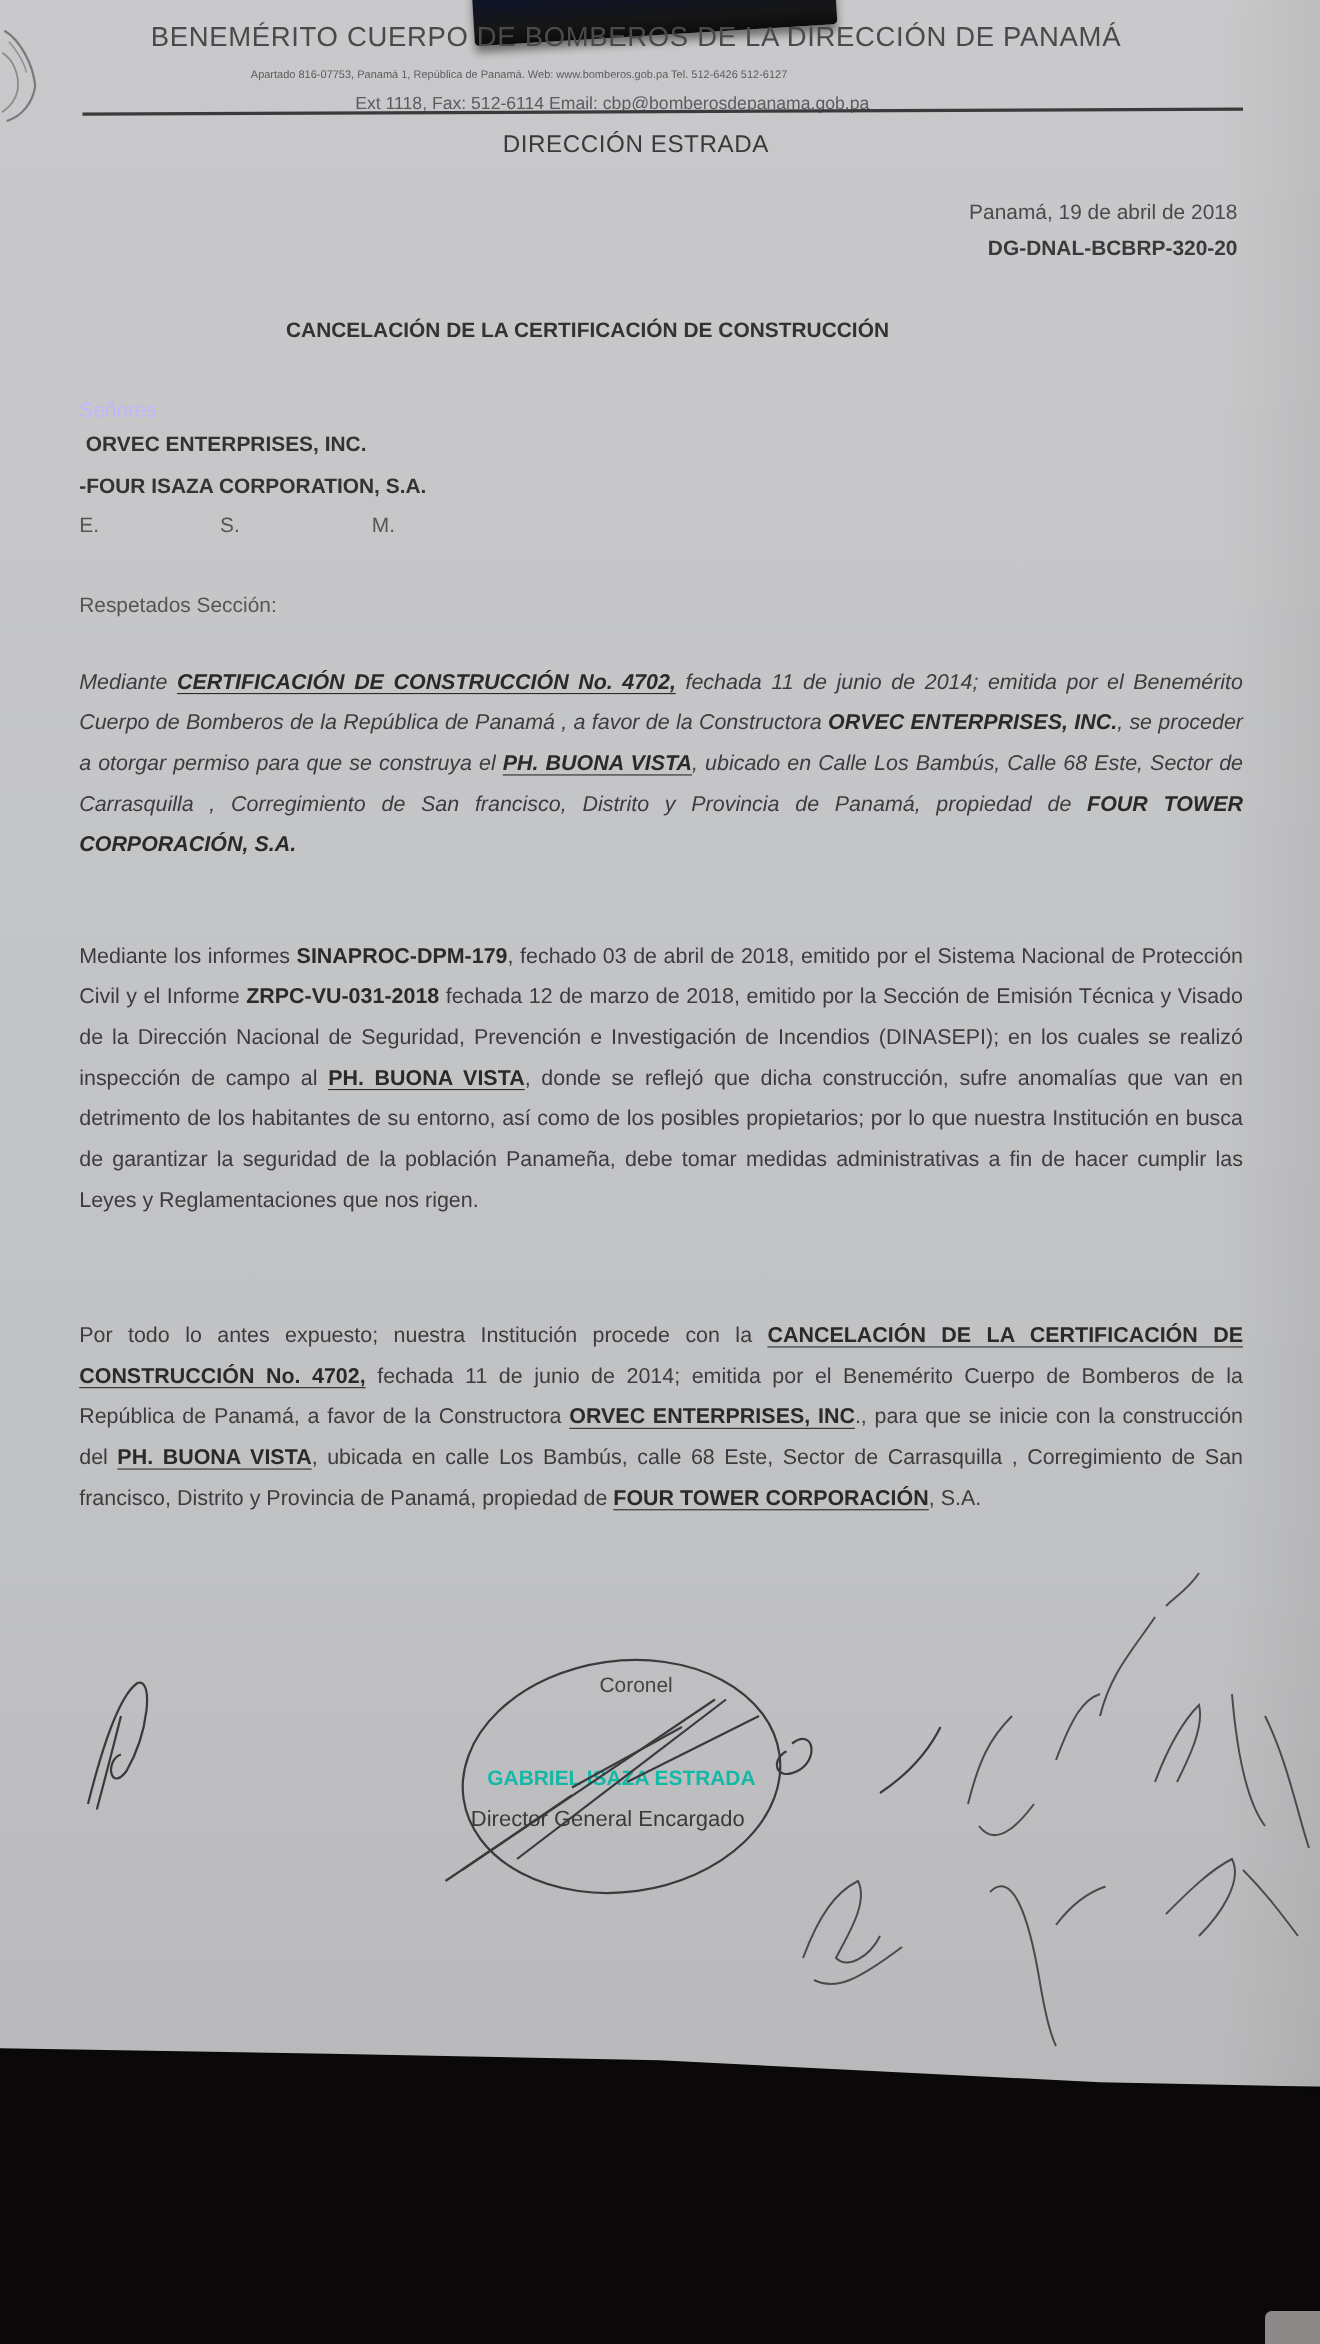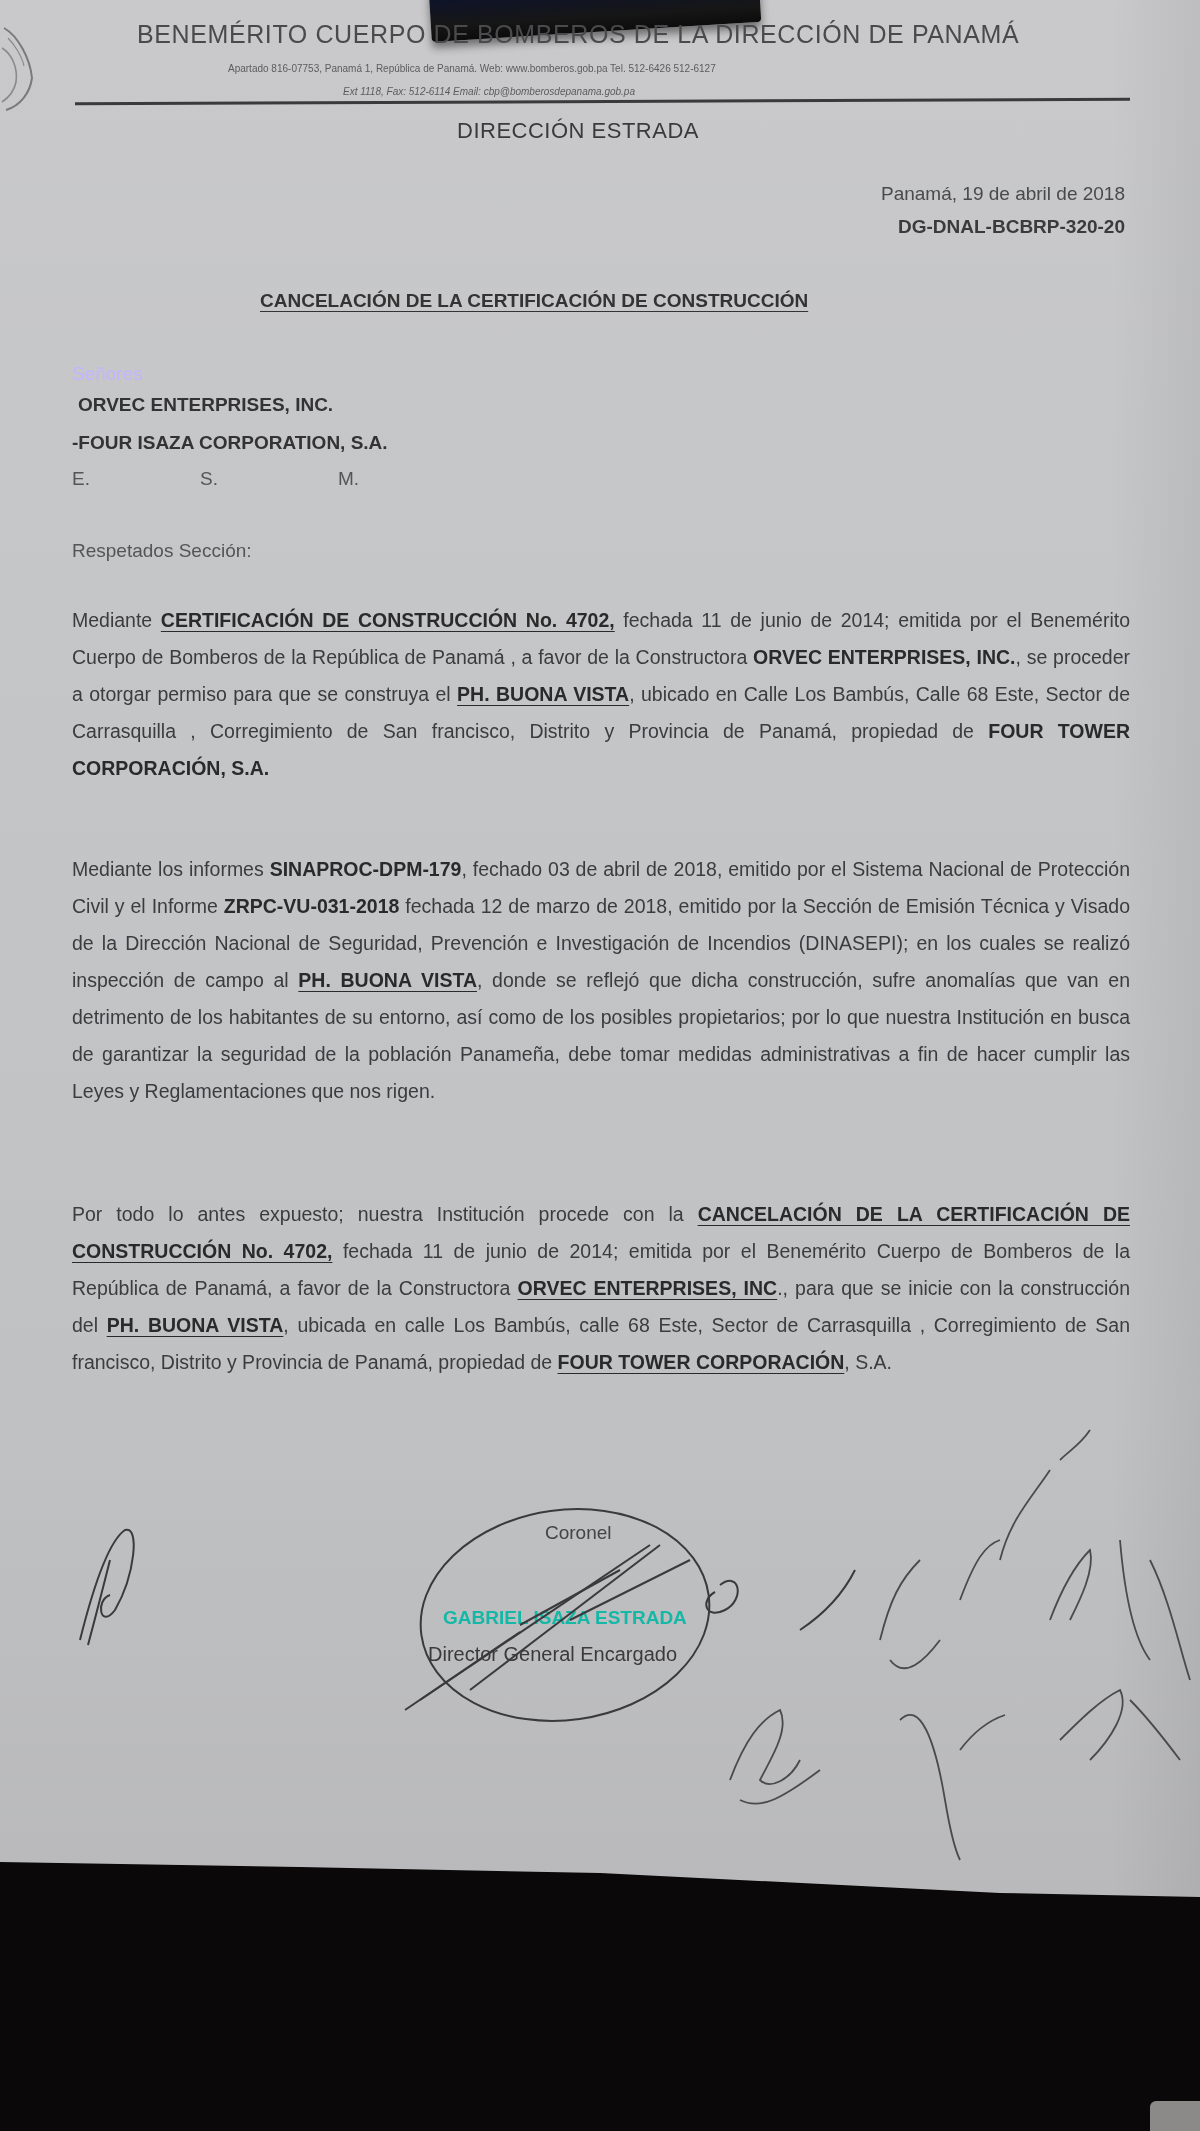--- a/index.html
+++ b/index.html
@@ -30,53 +30,53 @@
     position: absolute; left: 0; top: 18px; width: 36px; height: 95px;
   }
   .hdr-title {
     position: absolute; left: 137px; top: 20px; width: 950px;
     font-size: 25px; letter-spacing: 0.6px; color: #4a4a4c; white-space: nowrap;
   }
   .hdr-addr1 {
     position: absolute; left: 228px; top: 63px; font-size: 10px; color: #5c5c5f; white-space: nowrap;
   }
   .hdr-addr2 {
-    position: absolute; left: 343px; top: 86px; font-size: 10px; color: #5c5c5f; white-space: nowrap; font-style: italic;
+    position: absolute; left: 323px; top: 86px; font-size: 16px; color: #5c5c5f; white-space: nowrap;
   }
   .hdr-rule {
     position: absolute; left: 75px; top: 100px; width: 1055px; height: 3px;
     background: #3a3a3c; transform: rotate(-0.25deg);
   }
   .hdr-dir {
     position: absolute; left: 457px; top: 118px; font-size: 22px; color: #3a3a3c; letter-spacing: 0.5px;
   }
   .place-date {
     position: absolute; right: 75px; top: 183px; font-size: 19px; color: #4a4a4c; 
   }
   .ref-no {
     position: absolute; right: 75px; top: 216px; font-size: 19px; font-weight: bold; color: #3a3a3c;
   }
   .subject {
     position: absolute; left: 260px; top: 290px; font-size: 19px; font-weight: bold; color: #333;
-    text-decoration: underline; text-underline-offset: 4px; white-space: nowrap;
+    text-underline-offset: 4px; white-space: nowrap;
   }
   .addr { position: absolute; left: 72px; font-size: 19px; }
   .addr.salutation-top { top: 363px; color: #c4b5fd; }
   .addr.l1 { top: 394px; font-weight: bold; color: #333; left: 78px; }
   .addr.l2 { top: 432px; font-weight: bold; color: #333; }
   .addr.l3 { top: 468px; color: #555; }
   .esm span { position: absolute; top: 0; }
   .greeting { position: absolute; left: 72px; top: 540px; font-size: 19px; color: #555; }
   .para {
     position: absolute; left: 72px; width: 1058px; font-size: 19.5px; line-height: 37px;
     text-align: justify; color: #3c3c3e;
   }
   .para b { color: #2a2a2a; }
   .para u { text-underline-offset: 4px; }
-  .p1 { top: 602px; }
+  .p1 { top: 602px; font-style: italic; }
   .p2 { top: 851px; }
   .p3 { top: 1196px; }
   .sig-rank { position: absolute; left: 545px; top: 1522px; font-size: 19px; color: #444; }
   .sig-name { position: absolute; left: 443px; top: 1607px; font-size: 19px; font-weight: bold; color: #14b8a6; }
   .sig-title { position: absolute; left: 428px; top: 1643px; font-size: 20px; color: #3a3a3a; }
   svg.ink { position: absolute; left: 0; top: 0; width: 1200px; height: 1900px; pointer-events: none; }
   .corner-paper {
     position: absolute; right: 0; bottom: 0; width: 50px; height: 30px; background: #8c8a88;
     border-top-left-radius: 6px;
   }

